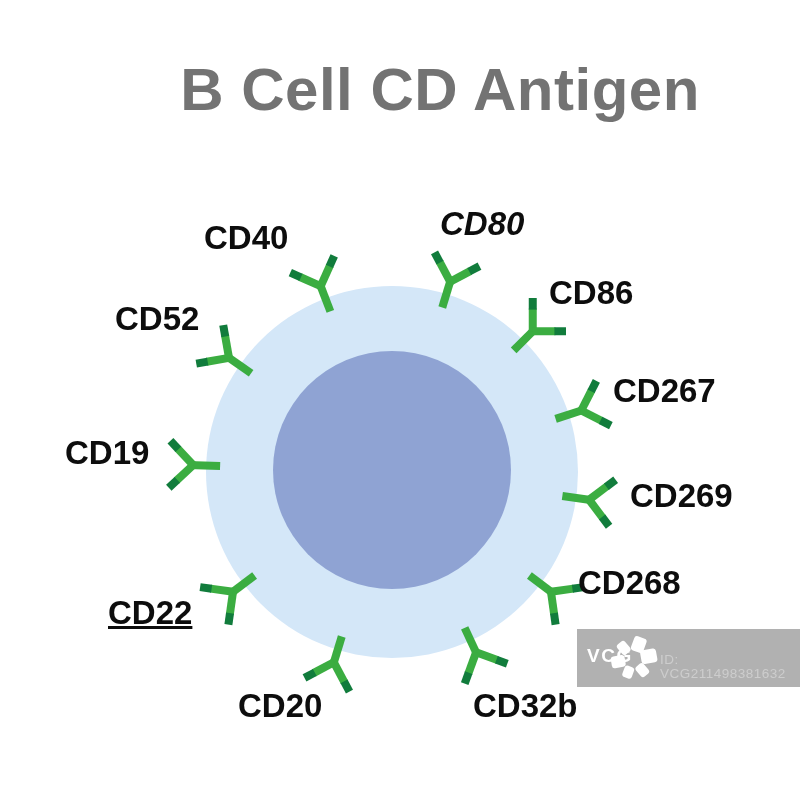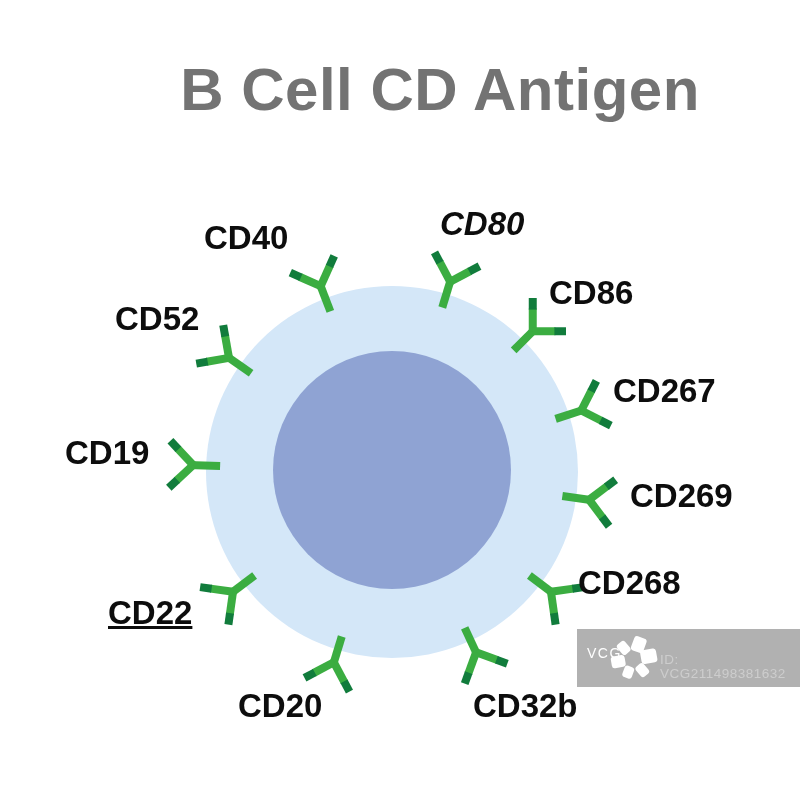--- a/index.html
+++ b/index.html
@@ -18,22 +18,22 @@
     line-height:1; white-space:nowrap;
   }
   .cell-label {
     position:absolute; left:292px; top:449px; width:200px; text-align:center;
     font-size:48px; font-weight:bold; color:#000; line-height:1;
   }
   .watermark {
     position:absolute; left:577px; top:629px; width:223px; height:58px;
   }
   .vcg-text {
-    position:absolute; left:10px; top:17px; color:#ffffff; font-weight:normal;
-    font-size:14px; letter-spacing:1.5px; line-height:1;text-align:center;
+    position:absolute; left:10px; top:17px; color:#ffffff; font-weight:bold;
+    font-size:19px; letter-spacing:1.5px; line-height:1;text-align:center;
   }
   .vcg-flower { position:absolute; left:29px; top:3px; }
   .wm-id {
     position:absolute; left:83px; top:24px; font-size:13.5px; line-height:1;
     letter-spacing:0.5px;
   }
 </style>
 </head>
 <body>
 

